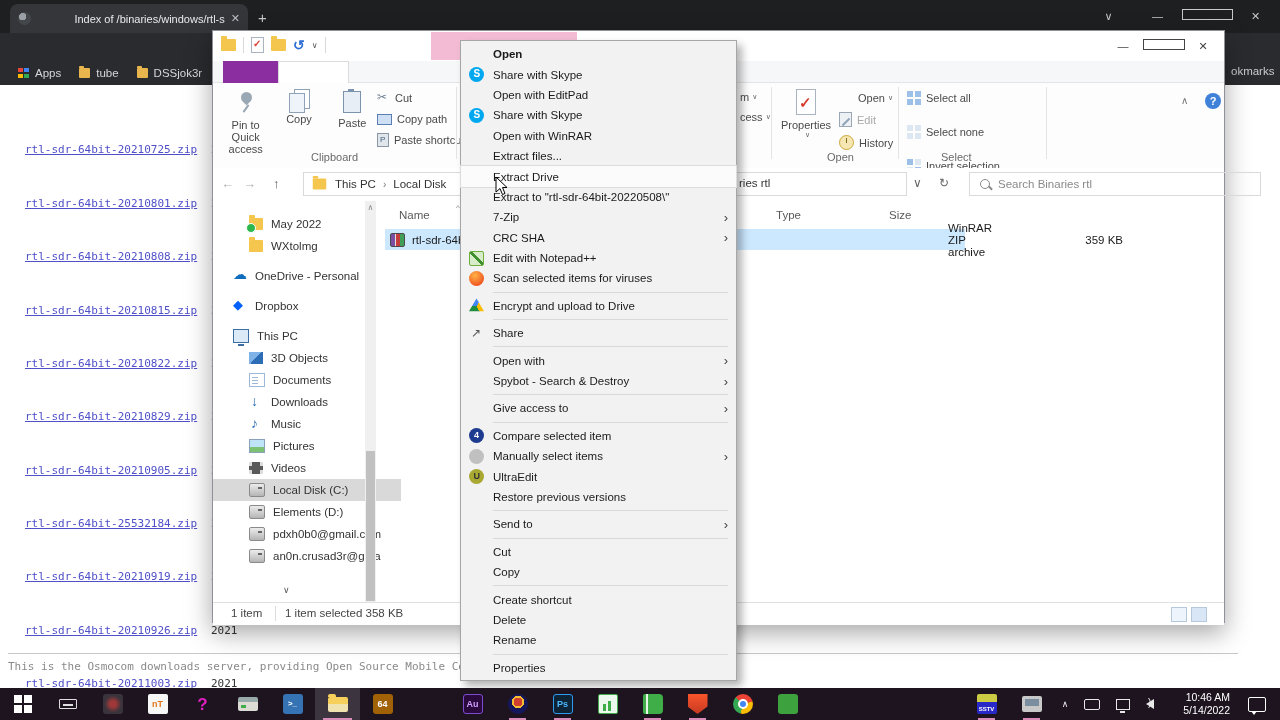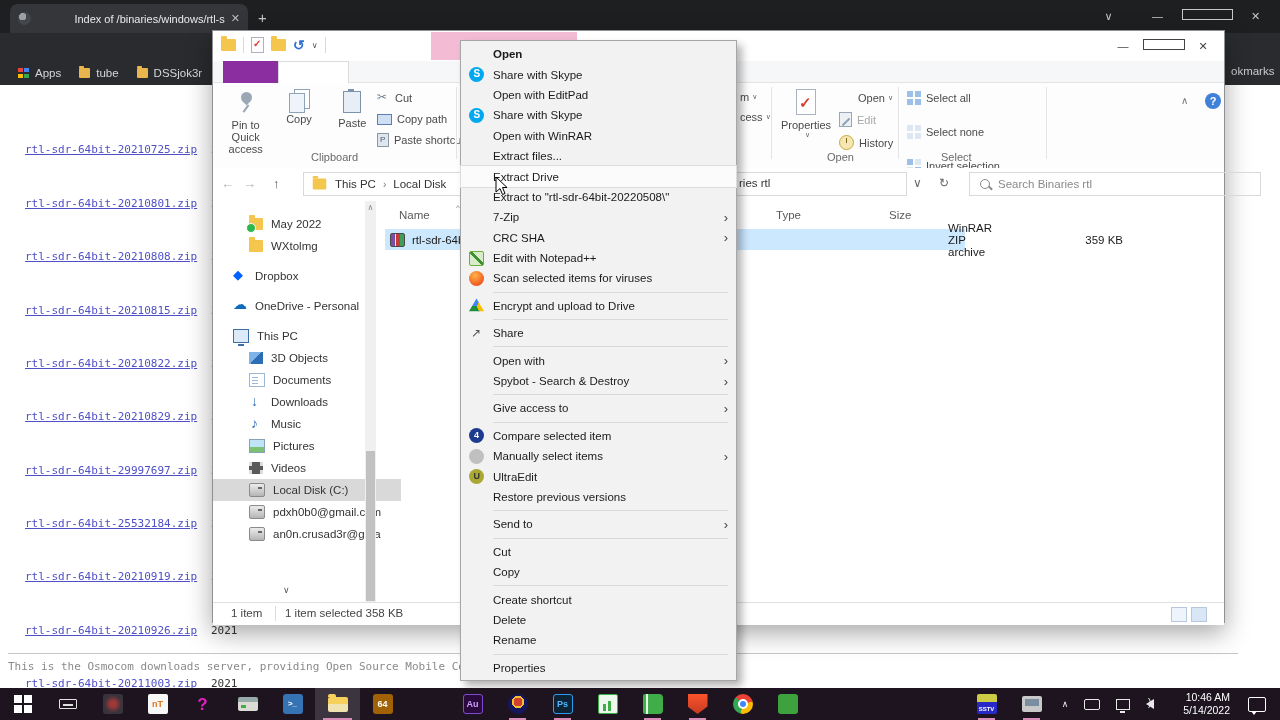--- a/index.html
+++ b/index.html
@@ -295,21 +295,21 @@
       <div class="frow"><a href="#">rtl-sdr-64bit-20210801.zip</a><span class="fmeta">2021</span></div>
     
       <div class="frow"><a href="#">rtl-sdr-64bit-20210808.zip</a><span class="fmeta">2021</span></div>
     
       <div class="frow"><a href="#">rtl-sdr-64bit-20210815.zip</a><span class="fmeta">2021</span></div>
     
       <div class="frow"><a href="#">rtl-sdr-64bit-20210822.zip</a><span class="fmeta">2021</span></div>
     
       <div class="frow"><a href="#">rtl-sdr-64bit-20210829.zip</a><span class="fmeta">2021</span></div>
     
-      <div class="frow"><a href="#">rtl-sdr-64bit-29997697.zip</a><span class="fmeta">2021</span></div>
+      <div class="frow"><a href="#">rtl-sdr-64bit-20210905.zip</a><span class="fmeta">2021</span></div>
     
       <div class="frow"><a href="#">rtl-sdr-64bit-25532184.zip</a><span class="fmeta">2021</span></div>
     
       <div class="frow"><a href="#">rtl-sdr-64bit-20210919.zip</a><span class="fmeta">2021</span></div>
     
       <div class="frow"><a href="#">rtl-sdr-64bit-20210926.zip</a><span class="fmeta">2021</span></div>
     
       <div class="frow"><a href="#">rtl-sdr-64bit-20211003.zip</a><span class="fmeta">2021</span></div>
     
       
@@ -543,27 +543,27 @@
             <span class="sic si-foldersync"></span>
             <span>May 2022</span>
           </div>
 
           <div class="si ind-1">
             <span class="sic si-folder"></span>
             <span>WXtolmg</span>
           </div>
 
           <div class="si gap ind-0">
+            <span class="sic si-onedrive"></span>
+            <span>OneDrive - Personal</span>
+          </div>
+
+          <div class="si gap ind-0">
             <span class="sic si-dropbox"></span>
             <span>Dropbox</span>
-          </div>
-
-          <div class="si gap ind-0">
-            <span class="sic si-onedrive"></span>
-            <span>OneDrive - Personal</span>
           </div>
 
           <div class="si gap ind-0">
             <span class="sic si-pc"></span>
             <span>This PC</span>
           </div>
 
           <div class="si ind-1">
             <span class="sic si-objects3d"></span>
             <span>3D Objects</span>
@@ -593,20 +593,24 @@
           <div class="si ind-1">
             <span class="sic si-videos"></span>
             <span>Videos</span>
           </div>
 
           <div class="si selected ind-1">
             <span class="sic si-disk"></span>
             <span>Local Disk (C:)</span>
           </div>
 
+          <div class="si ind-1">
+            <span class="sic si-disk"></span>
+            <span>Elements (D:)</span>
+          </div>
 
           <div class="si ind-1">
             <span class="sic si-disk"></span>
             <span>pdxh0b0@gmail.com</span>
           </div>
 
           <div class="si ind-1">
             <span class="sic si-disk"></span>
             <span>an0n.crusad3r@gma</span>
           </div>

